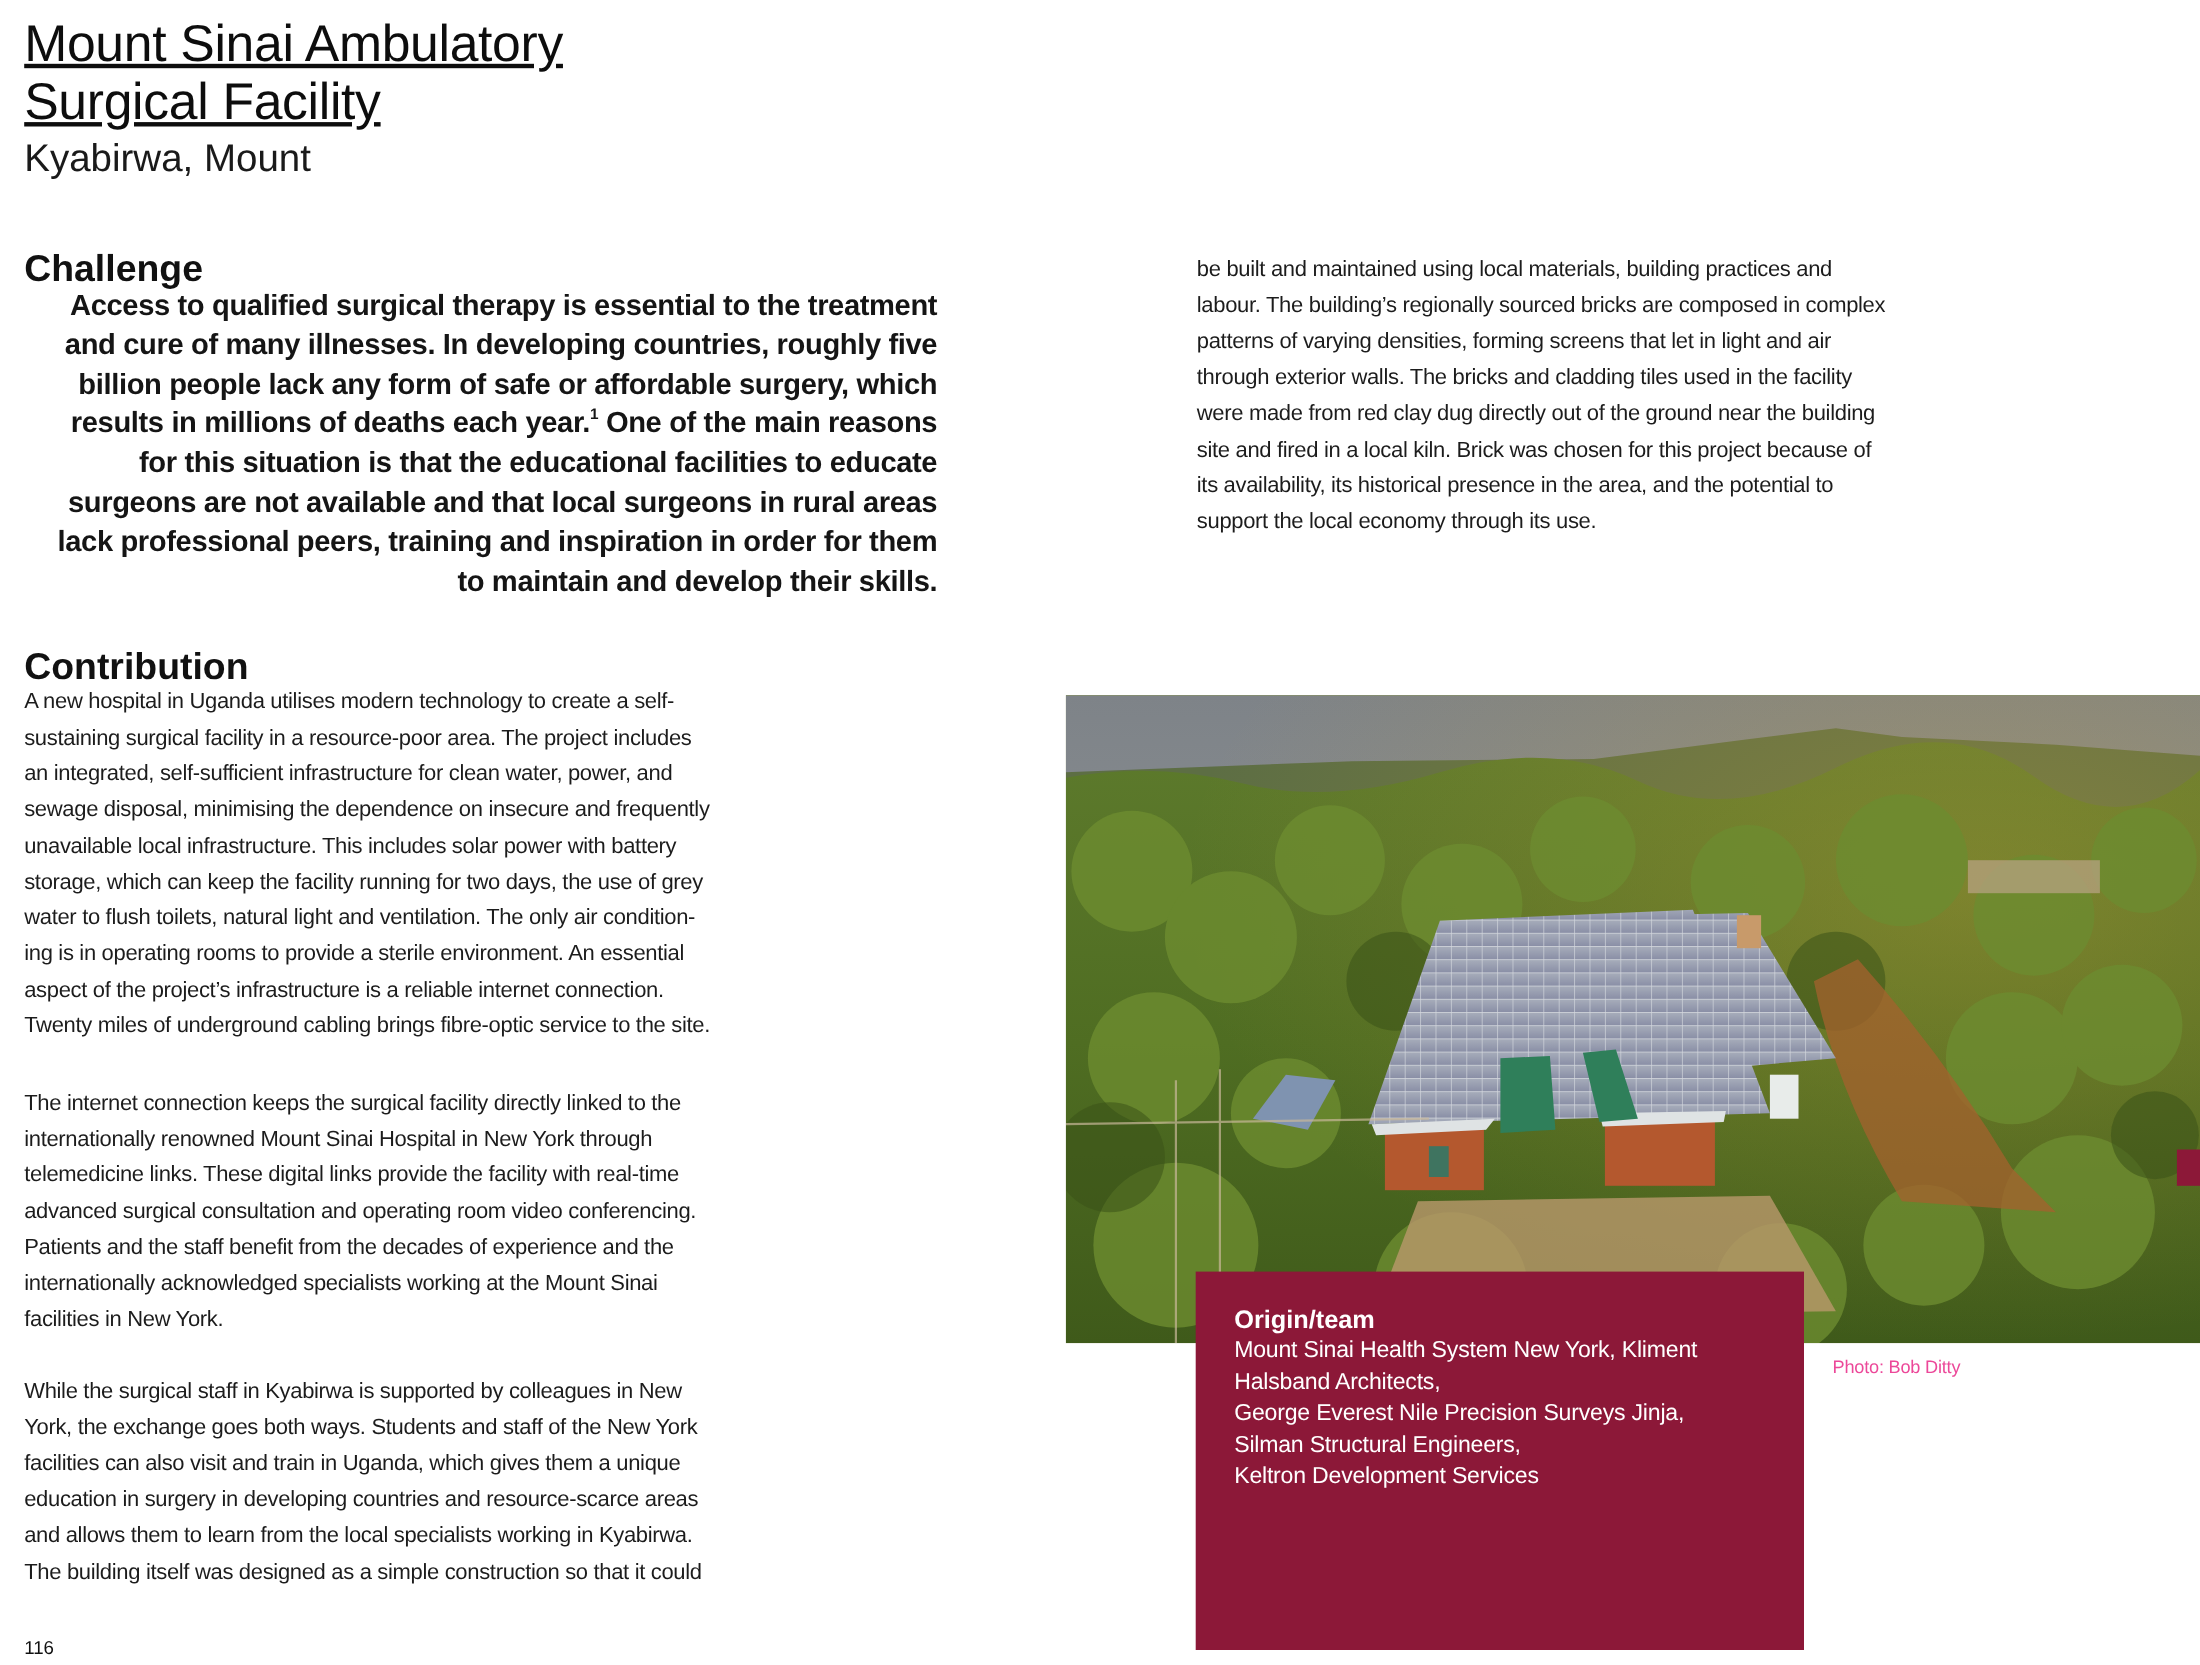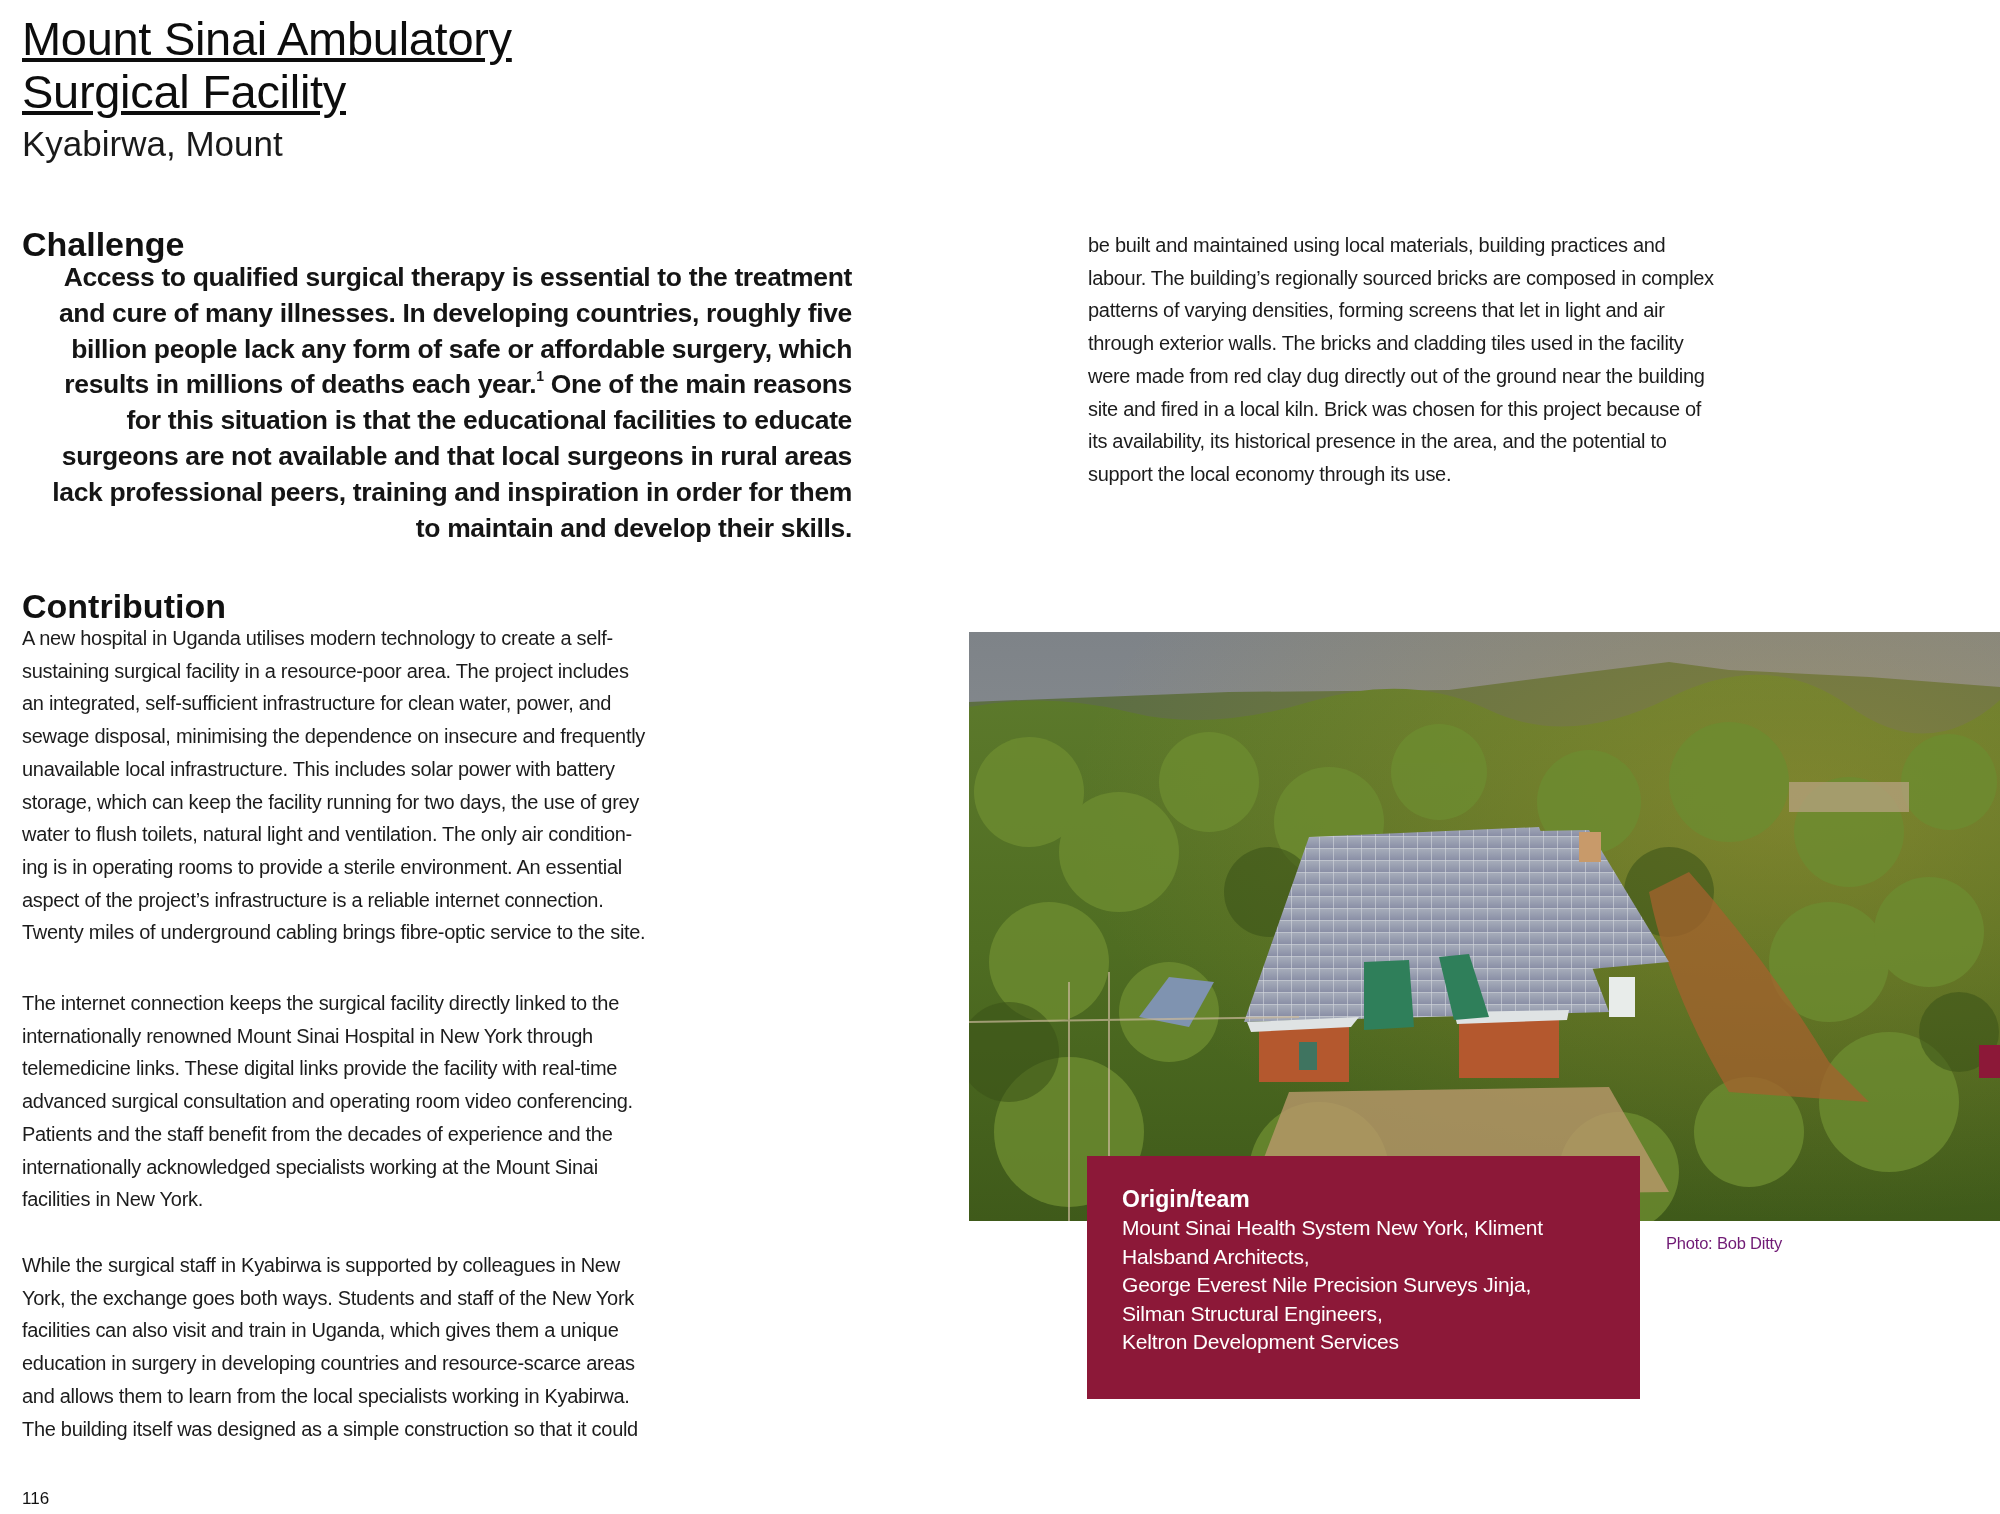--- a/index.html
+++ b/index.html
@@ -42,27 +42,27 @@
     .photo {
       position: absolute; left: 969px; top: 632px; width: 1031px; height: 589px;
       overflow: hidden; background: #6b7a3a;
     }
     .photo svg { display: block; width: 100%; height: 100%; }
     .photo-tab {
       position: absolute; left: 1979px; top: 1045px; width: 21px; height: 33px;
       background: #8c1838;
     }
     .origin-box {
-      position: absolute; left: 1087px; top: 1156px; width: 553px; height: 243px;
+      position: absolute; left: 1087px; top: 1156px; width: 553px; height: 344px;
       background: #8c1838; color: #ffffff; box-sizing: border-box; padding: 28px 0 0 35px;
     }
     .origin-box h3 { margin: 0; font-size: 23px; line-height: 30px; font-weight: 700; }
     .origin-box .team-line { display: block; font-size: 21px; line-height: 28.6px; white-space: nowrap; letter-spacing: -0.2px; }
     .photo-credit {
-      position: absolute; left: 1666px; top: 1234px; font-size: 16.5px; color: #701a75; letter-spacing: -0.2px;
+      position: absolute; left: 1666px; top: 1234px; font-size: 16.5px; color: #ec4899; letter-spacing: -0.2px;
     }
     .page-number {
       position: absolute; left: 22px; top: 1489px; font-size: 17px; color: #111;
     }
   </style>
 </head>
 <body>
 
 <h1 class="title">
   <span>Mount Sinai Ambulatory</span>

